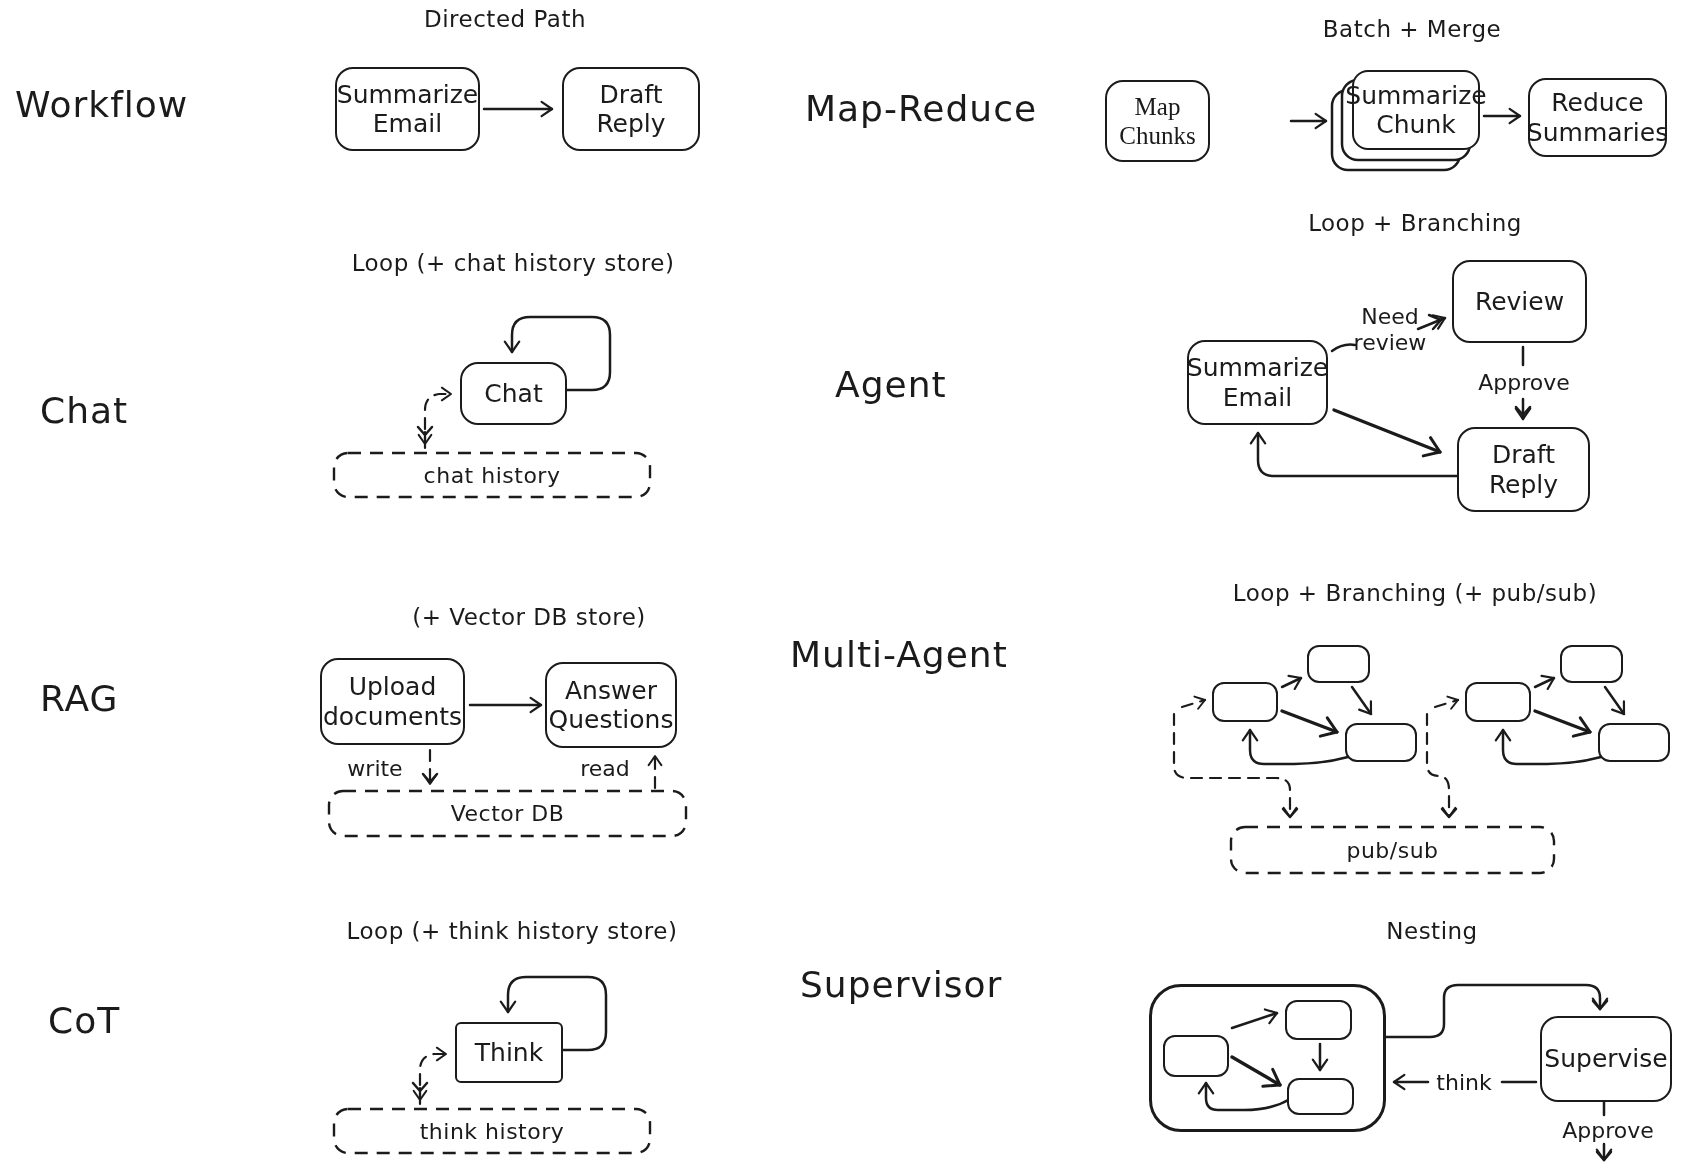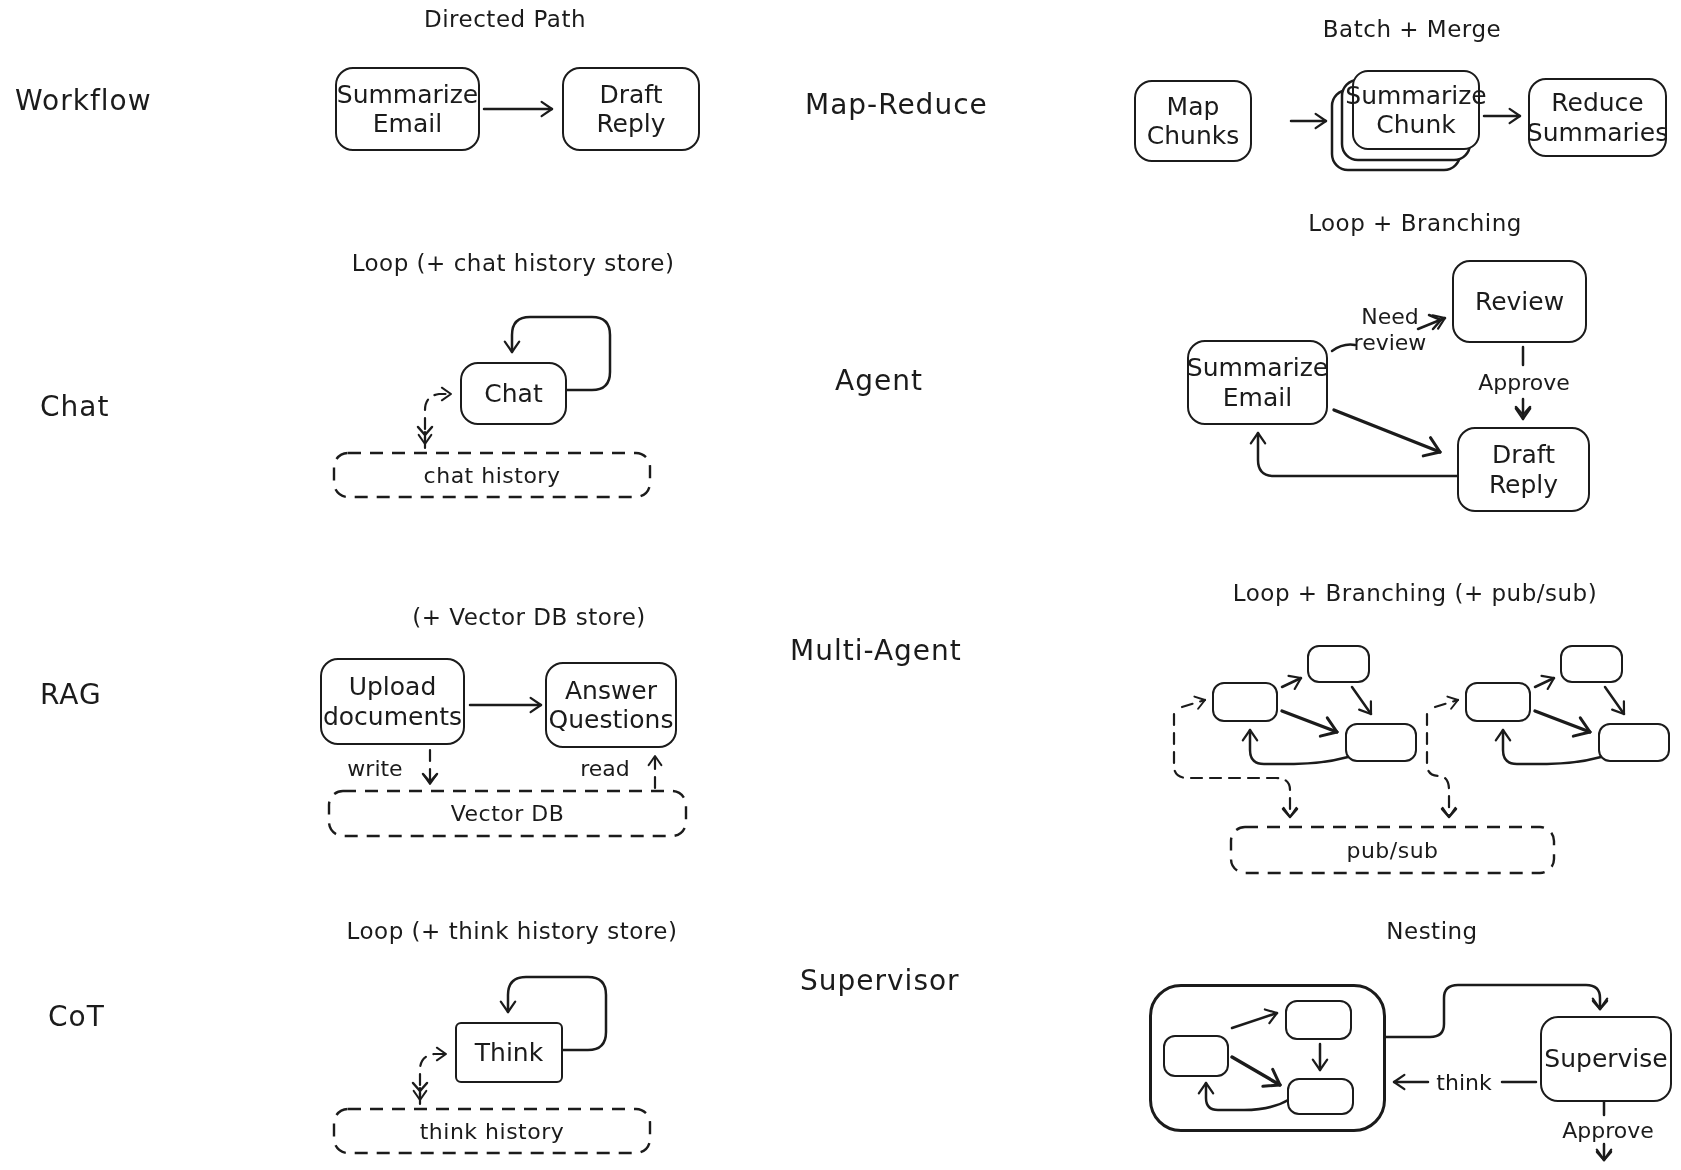--- a/index.html
+++ b/index.html
@@ -7,21 +7,21 @@
     width:1681px;height:1170px;position:relative;overflow:hidden;
     background:#ffffff;color:#1b1b1b;
     font-family:"DejaVu Sans", sans-serif;
   }
   svg.layer{position:absolute;left:0;top:0;z-index:0;}
   .t{
     position:absolute;z-index:2;font-size:23px;white-space:nowrap;
     transform:translateX(-50%);letter-spacing:.5px;
   }
   .lab{
-    position:absolute;z-index:2;font-size:28px;white-space:nowrap;
+    position:absolute;z-index:2;font-size:36px;white-space:nowrap;
     letter-spacing:1px;font-weight:500;
   }
   .node{
     position:absolute;z-index:1;background:#ffffff;
     border:2.5px solid #1b1b1b;border-radius:18px;
     display:flex;align-items:center;justify-content:center;
     text-align:center;font-size:25px;line-height:1.18;
     padding:12px 10px;box-sizing:border-box;
   }
   .mini{
@@ -155,21 +155,21 @@
 <div class="lab" style="left:40px;top:390px;">Chat</div>
 <div class="lab" style="left:835px;top:364px;">Agent</div>
 <div class="lab" style="left:40px;top:678px;">RAG</div>
 <div class="lab" style="left:790px;top:634px;">Multi-Agent</div>
 <div class="lab" style="left:48px;top:1000px;">CoT</div>
 <div class="lab" style="left:800px;top:964px;">Supervisor</div>
 
 <div class="node" style="left:335px;top:67px;width:145px;height:84px;">Summarize Email</div>
 <div class="node" style="left:562px;top:67px;width:138px;height:84px;">Draft Reply</div>
 
-<div class="node" style="left:1134px;top:80px;width:118px;height:82px;">Map Chunks</div>
+<div class="node" style="left:1105px;top:80px;width:105px;height:82px;font-family:Liberation Serif, serif;">Map Chunks</div>
 <div class="node" style="left:1352px;top:70px;width:128px;height:80px;border-radius:16px;">Summarize Chunk</div>
 <div class="node" style="left:1528px;top:78px;width:139px;height:79px;">Reduce Summaries</div>
 
 <div class="node" style="left:460px;top:362px;width:107px;height:63px;">Chat</div>
 <div class="storelab" style="left:334px;top:453px;width:316px;height:44px;">chat history</div>
 
 <div class="node" style="left:1187px;top:340px;width:141px;height:85px;">Summarize Email</div>
 <div class="node" style="left:1452px;top:260px;width:135px;height:83px;">Review</div>
 <div class="node" style="left:1457px;top:427px;width:133px;height:85px;">Draft Reply</div>
 <div class="ann" style="left:1390px;top:304px;width:90px;">Need review</div>

